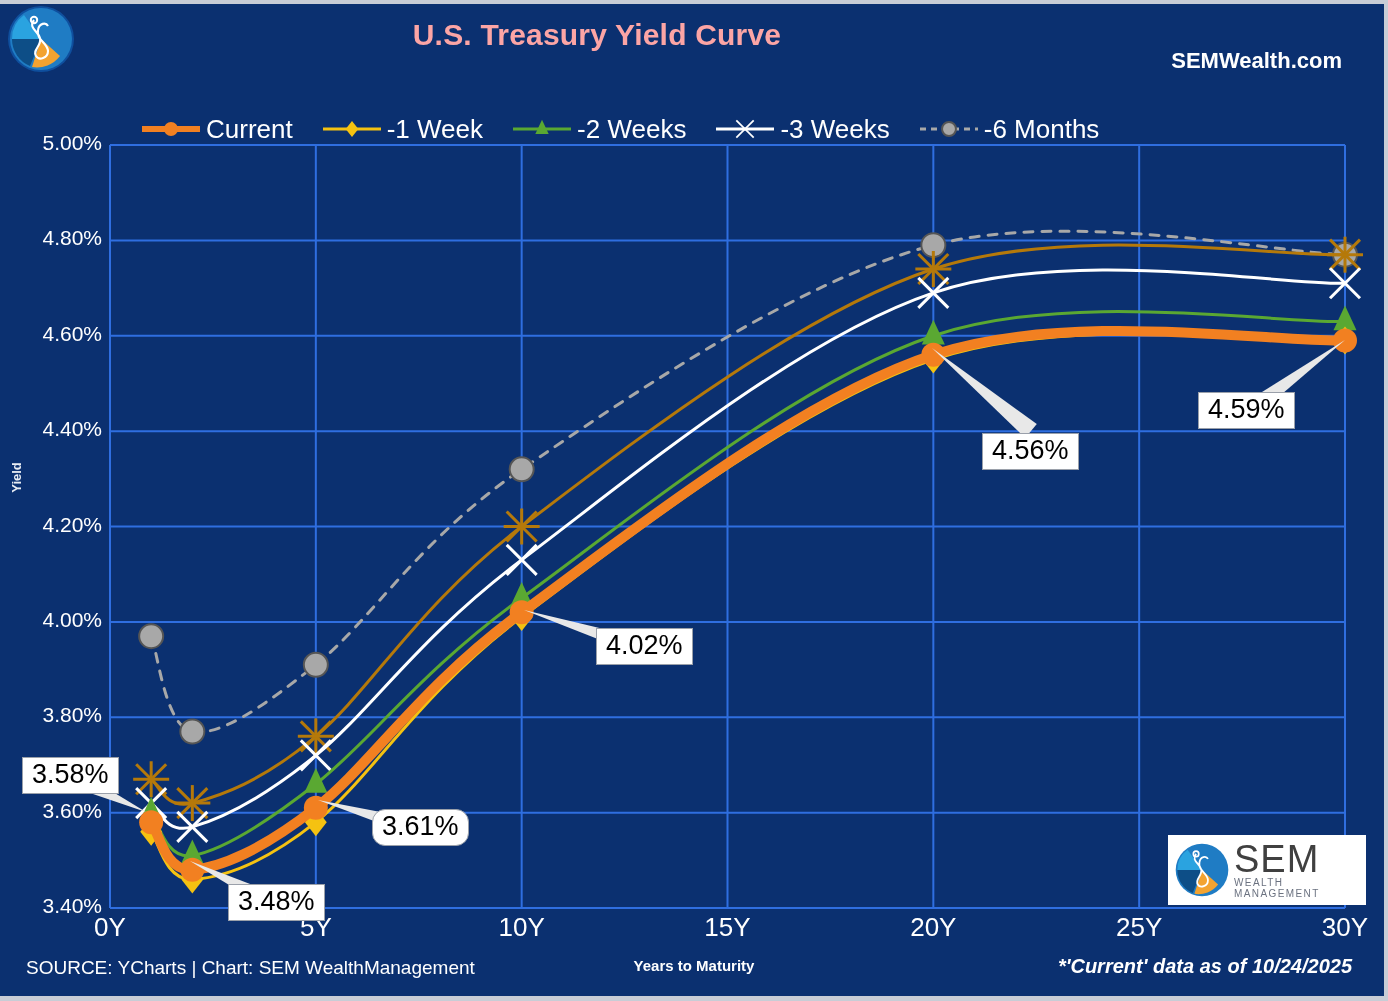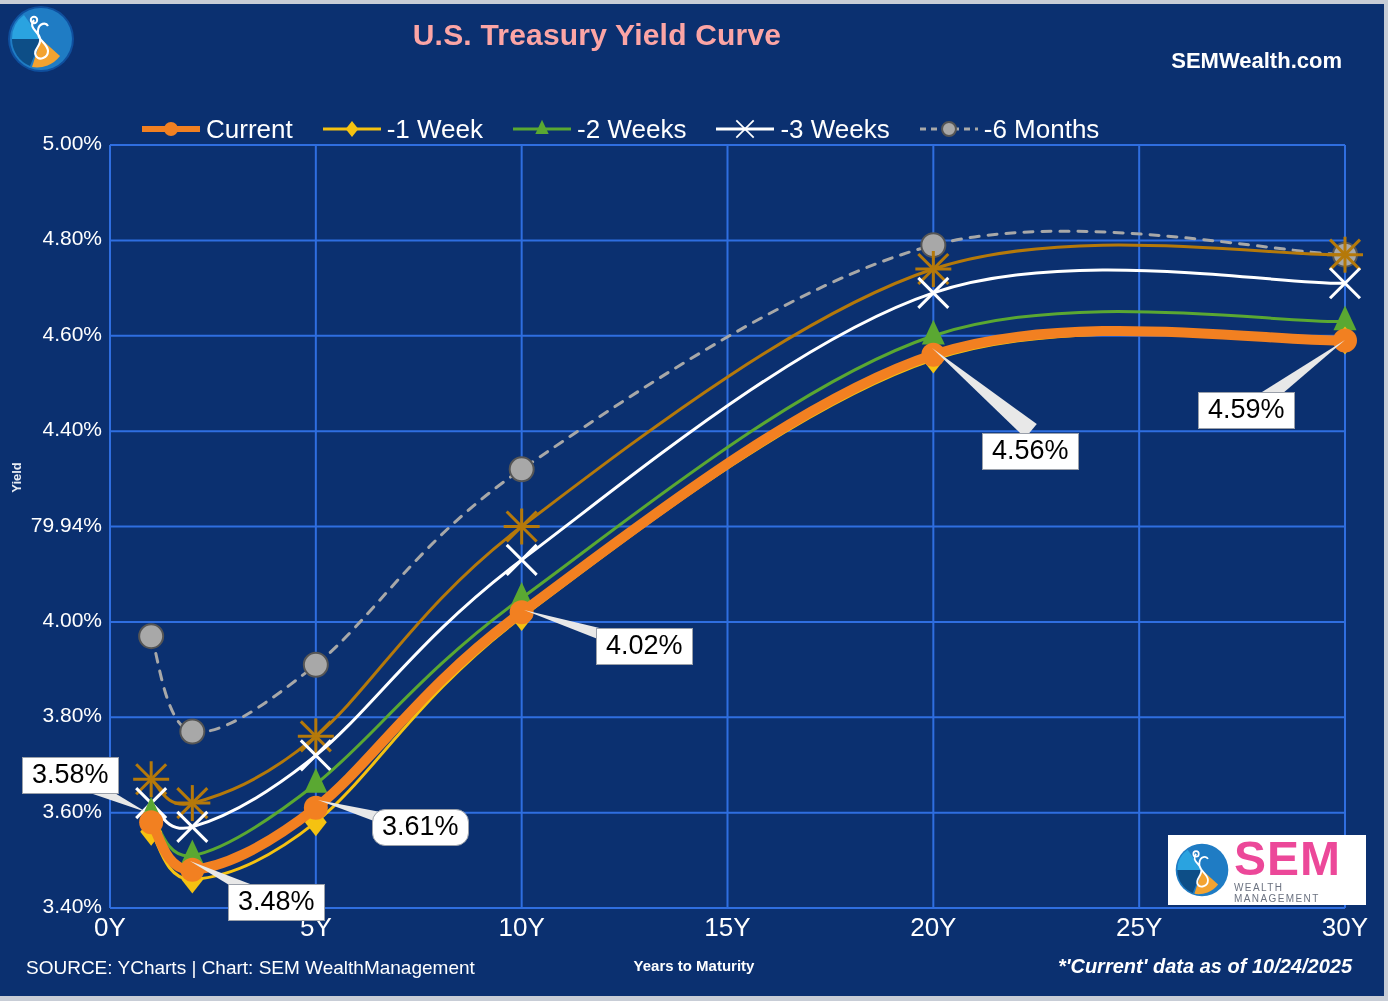--- a/index.html
+++ b/index.html
@@ -61,21 +61,21 @@
     position:absolute;background:#ffffff;border:1px solid #9aa0aa;
     color:#000000;font-size:27px;padding:3px 9px 5px 9px;z-index:40;
     white-space:nowrap;line-height:1.0;
   }
   #semlogo{
     position:absolute;right:22px;bottom:96px;width:196px;height:68px;background:#ffffff;
     display:flex;align-items:center;z-index:35;border:1px solid #ffffff;
   }
   #semlogo .mark{width:56px;height:56px;border-radius:50%;margin-left:5px;flex:0 0 auto;position:relative;overflow:hidden;}
   #semlogo .txt{display:flex;flex-direction:column;margin-left:4px;}
-  #semlogo .sem{font-size:48px;font-weight:bold;color:#ec4899;line-height:0.95;letter-spacing:1px;}
+  #semlogo .sem{font-size:38px;font-weight:normal;color:#404040;line-height:0.95;letter-spacing:1px;}
   #semlogo .wm{font-size:10px;color:#6b7280;letter-spacing:1.4px;}
   svg{display:block;}
 </style>
 </head>
 <body>
 
 <div id="root">
 
   <div id="frame-top"></div>
   <div id="frame-right"></div>
@@ -98,21 +98,21 @@
   <div id="ylabel">Yield</div>
   <div id="xlabel">Years to Maturity</div>
   <div id="source">SOURCE: YCharts | Chart: SEM WealthManagement</div>
   <div id="asof">*'Current' data as of 10/24/2025</div>
 
   <div id="ytick-wrap">
       <div class="ytick" style="top: 131px;">5.00%</div>
       <div class="ytick" style="top: 226.375px;">4.80%</div>
       <div class="ytick" style="top: 321.75px;">4.60%</div>
       <div class="ytick" style="top: 417.125px;">4.40%</div>
-      <div class="ytick" style="top: 512.5px;">79.94%</div>
+      <div class="ytick" style="top: 512.5px;">4.20%</div>
       <div class="ytick" style="top: 607.875px;">4.00%</div>
       <div class="ytick" style="top: 703.25px;">3.80%</div>
       <div class="ytick" style="top: 798.625px;">3.60%</div>
       <div class="ytick" style="top: 894px;">3.40%</div>
     </div>
 
   <div id="legend">
       <div class="legend-item">
         <svg width="62" height="34" viewBox="0 0 62 34">
           <line x1="2" y1="17" x2="60" y2="17" stroke="#f28021" stroke-width="6"></line>

